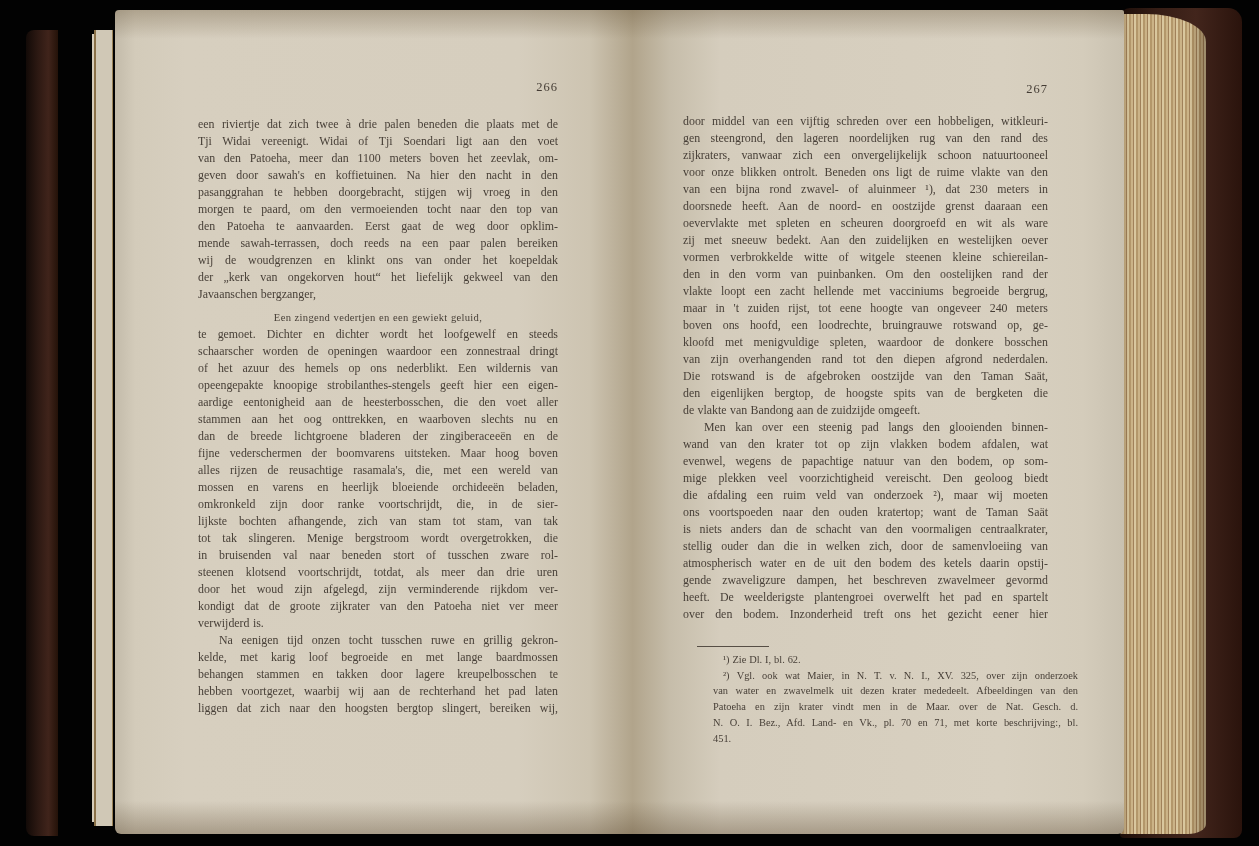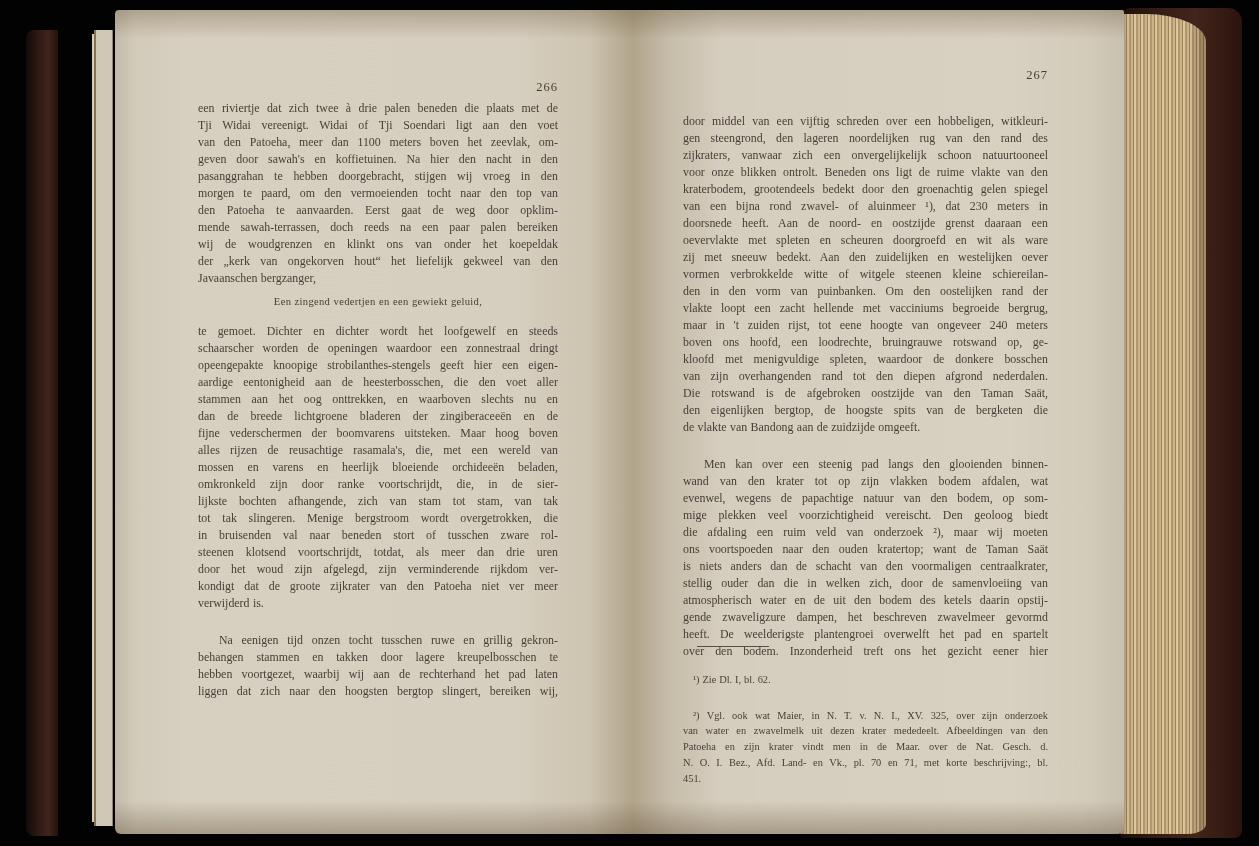--- a/index.html
+++ b/index.html
@@ -31,31 +31,31 @@
     background:linear-gradient(90deg,#1d0e09 0%,#351d15 30%,#42251c 62%,#2a130c 100%);
     border-radius:10px 14px 8px 4px;}
   .right-edges{position:absolute;left:1120px;top:14px;width:86px;height:820px;
     background:
       linear-gradient(90deg, rgba(60,40,20,.25) 0%, rgba(0,0,0,0) 12%, rgba(0,0,0,0) 80%, rgba(40,20,5,.35) 100%),
       repeating-linear-gradient(90deg,#d9c79e 0 2px,#b3976a 2px 4px,#cbb387 4px 6px,#a0815a 6px 7px);
     border-radius:2px 60px 18px 2px / 2px 28px 10px 2px;}
   
   .pagenum{position:absolute;font-size:12.5px;letter-spacing:1px;color:#443c34;text-align:right;}
   .pagenum.left{left:198px;top:80px;width:360px;}
-  .pagenum.right{left:683px;top:68px;width:365px;}
+  .pagenum.right{left:683px;top:82px;width:365px;}
   .text{position:absolute;color:#473f37;font-size:11.9px;line-height:17px;word-spacing:.4px;}
-  .text.left{left:198px;top:100px;width:360px;}
+  .text.left{left:198px;top:116px;width:360px;}
   .text.right{left:683px;top:113px;width:365px;}
   .line{text-align:justify;text-align-last:justify;white-space:normal;}
   .line.end{text-align-last:left;}
-  .para.indent .line:first-child{padding-left:21px;margin-top:20px;}
-  .verse{margin:6px 0 13px;}
+  .para.indent .line:first-child{padding-left:21px;}
+  .verse{margin:6px 0 0;}
   .verse .line{text-align:center;text-align-last:center;font-size:10.6px;letter-spacing:.3px;}
   .fn-rule{position:absolute;left:697px;top:646px;width:72px;height:0;border-top:1.2px solid #564e45;}
-  .footnotes{position:absolute;left:683px;top:652px;width:365px;color:#473f37;
+  .footnotes{position:absolute;left:713px;top:652px;width:365px;color:#473f37;
     font-size:10.4px;line-height:15.7px;word-spacing:.3px;}
   .footnotes .para.indent .line:first-child{padding-left:10px;}
 </style>
 </head>
 <body>
 
 <div class="stage">
   <div class="left-cover"></div>
   <div class="left-edges"></div>
   <div class="right-cover"></div>
@@ -76,52 +76,53 @@
         <div class="line">wij de woudgrenzen en klinkt ons van onder het koepeldak</div>
         <div class="line">der „kerk van ongekorven hout“ het liefelijk gekweel van den</div>
         <div class="line end">Javaanschen bergzanger,</div>
       </div>
       <div class="para verse">
         <div class="line end">Een zingend vedertjen en een gewiekt geluid,</div>
       </div>
       <div class="para">
         <div class="line">te gemoet. Dichter en dichter wordt het loofgewelf en steeds</div>
         <div class="line">schaarscher worden de openingen waardoor een zonnestraal dringt</div>
+        <div class="line">of het azuur des hemels op ons nederblikt. Een wildernis van</div>
         <div class="line">opeengepakte knoopige strobilanthes-stengels geeft hier een eigen-</div>
         <div class="line">aardige eentonigheid aan de heesterbosschen, die den voet aller</div>
         <div class="line">stammen aan het oog onttrekken, en waarboven slechts nu en</div>
         <div class="line">dan de breede lichtgroene bladeren der zingiberaceeën en de</div>
         <div class="line">fijne vederschermen der boomvarens uitsteken. Maar hoog boven</div>
         <div class="line">alles rijzen de reusachtige rasamala's, die, met een wereld van</div>
         <div class="line">mossen en varens en heerlijk bloeiende orchideeën beladen,</div>
         <div class="line">omkronkeld zijn door ranke voortschrijdt, die, in de sier-</div>
         <div class="line">lijkste bochten afhangende, zich van stam tot stam, van tak</div>
         <div class="line">tot tak slingeren. Menige bergstroom wordt overgetrokken, die</div>
         <div class="line">in bruisenden val naar beneden stort of tusschen zware rol-</div>
         <div class="line">steenen klotsend voortschrijdt, totdat, als meer dan drie uren</div>
         <div class="line">door het woud zijn afgelegd, zijn verminderende rijkdom ver-</div>
         <div class="line">kondigt dat de groote zijkrater van den Patoeha niet ver meer</div>
         <div class="line end">verwijderd is.</div>
       </div>
       <div class="para indent">
         <div class="line">Na eenigen tijd onzen tocht tusschen ruwe en grillig gekron-</div>
+        <div class="line">kelde, met karig loof begroeide en met lange baardmossen</div>
         <div class="line">behangen stammen en takken door lagere kreupelbosschen te</div>
         <div class="line">hebben voortgezet, waarbij wij aan de rechterhand het pad laten</div>
         <div class="line">liggen dat zich naar den hoogsten bergtop slingert, bereiken wij,</div>
       </div>
     </div>
 
   <div class="pagenum right">267</div>
   <div class="text right">
       <div class="para">
         <div class="line">door middel van een vijftig schreden over een hobbeligen, witkleuri-</div>
         <div class="line">gen steengrond, den lageren noordelijken rug van den rand des</div>
         <div class="line">zijkraters, vanwaar zich een onvergelijkelijk schoon natuurtooneel</div>
         <div class="line">voor onze blikken ontrolt. Beneden ons ligt de ruime vlakte van den</div>
-        <div class="line">kraterbodem, grootendeels bedekt door den groenachtig gelen spiegel</div>
         <div class="line">van een bijna rond zwavel- of aluinmeer ¹), dat 230 meters in</div>
         <div class="line">doorsnede heeft. Aan de noord- en oostzijde grenst daaraan een</div>
         <div class="line">oevervlakte met spleten en scheuren doorgroefd en wit als ware</div>
         <div class="line">zij met sneeuw bedekt. Aan den zuidelijken en westelijken oever</div>
         <div class="line">vormen verbrokkelde witte of witgele steenen kleine schiereilan-</div>
         <div class="line">den in den vorm van puinbanken. Om den oostelijken rand der</div>
         <div class="line">vlakte loopt een zacht hellende met vacciniums begroeide bergrug,</div>
         <div class="line">maar in 't zuiden rijst, tot eene hoogte van ongeveer 240 meters</div>
         <div class="line">boven ons hoofd, een loodrechte, bruingrauwe rotswand op, ge-</div>
         <div class="line">kloofd met menigvuldige spleten, waardoor de donkere bosschen</div>

